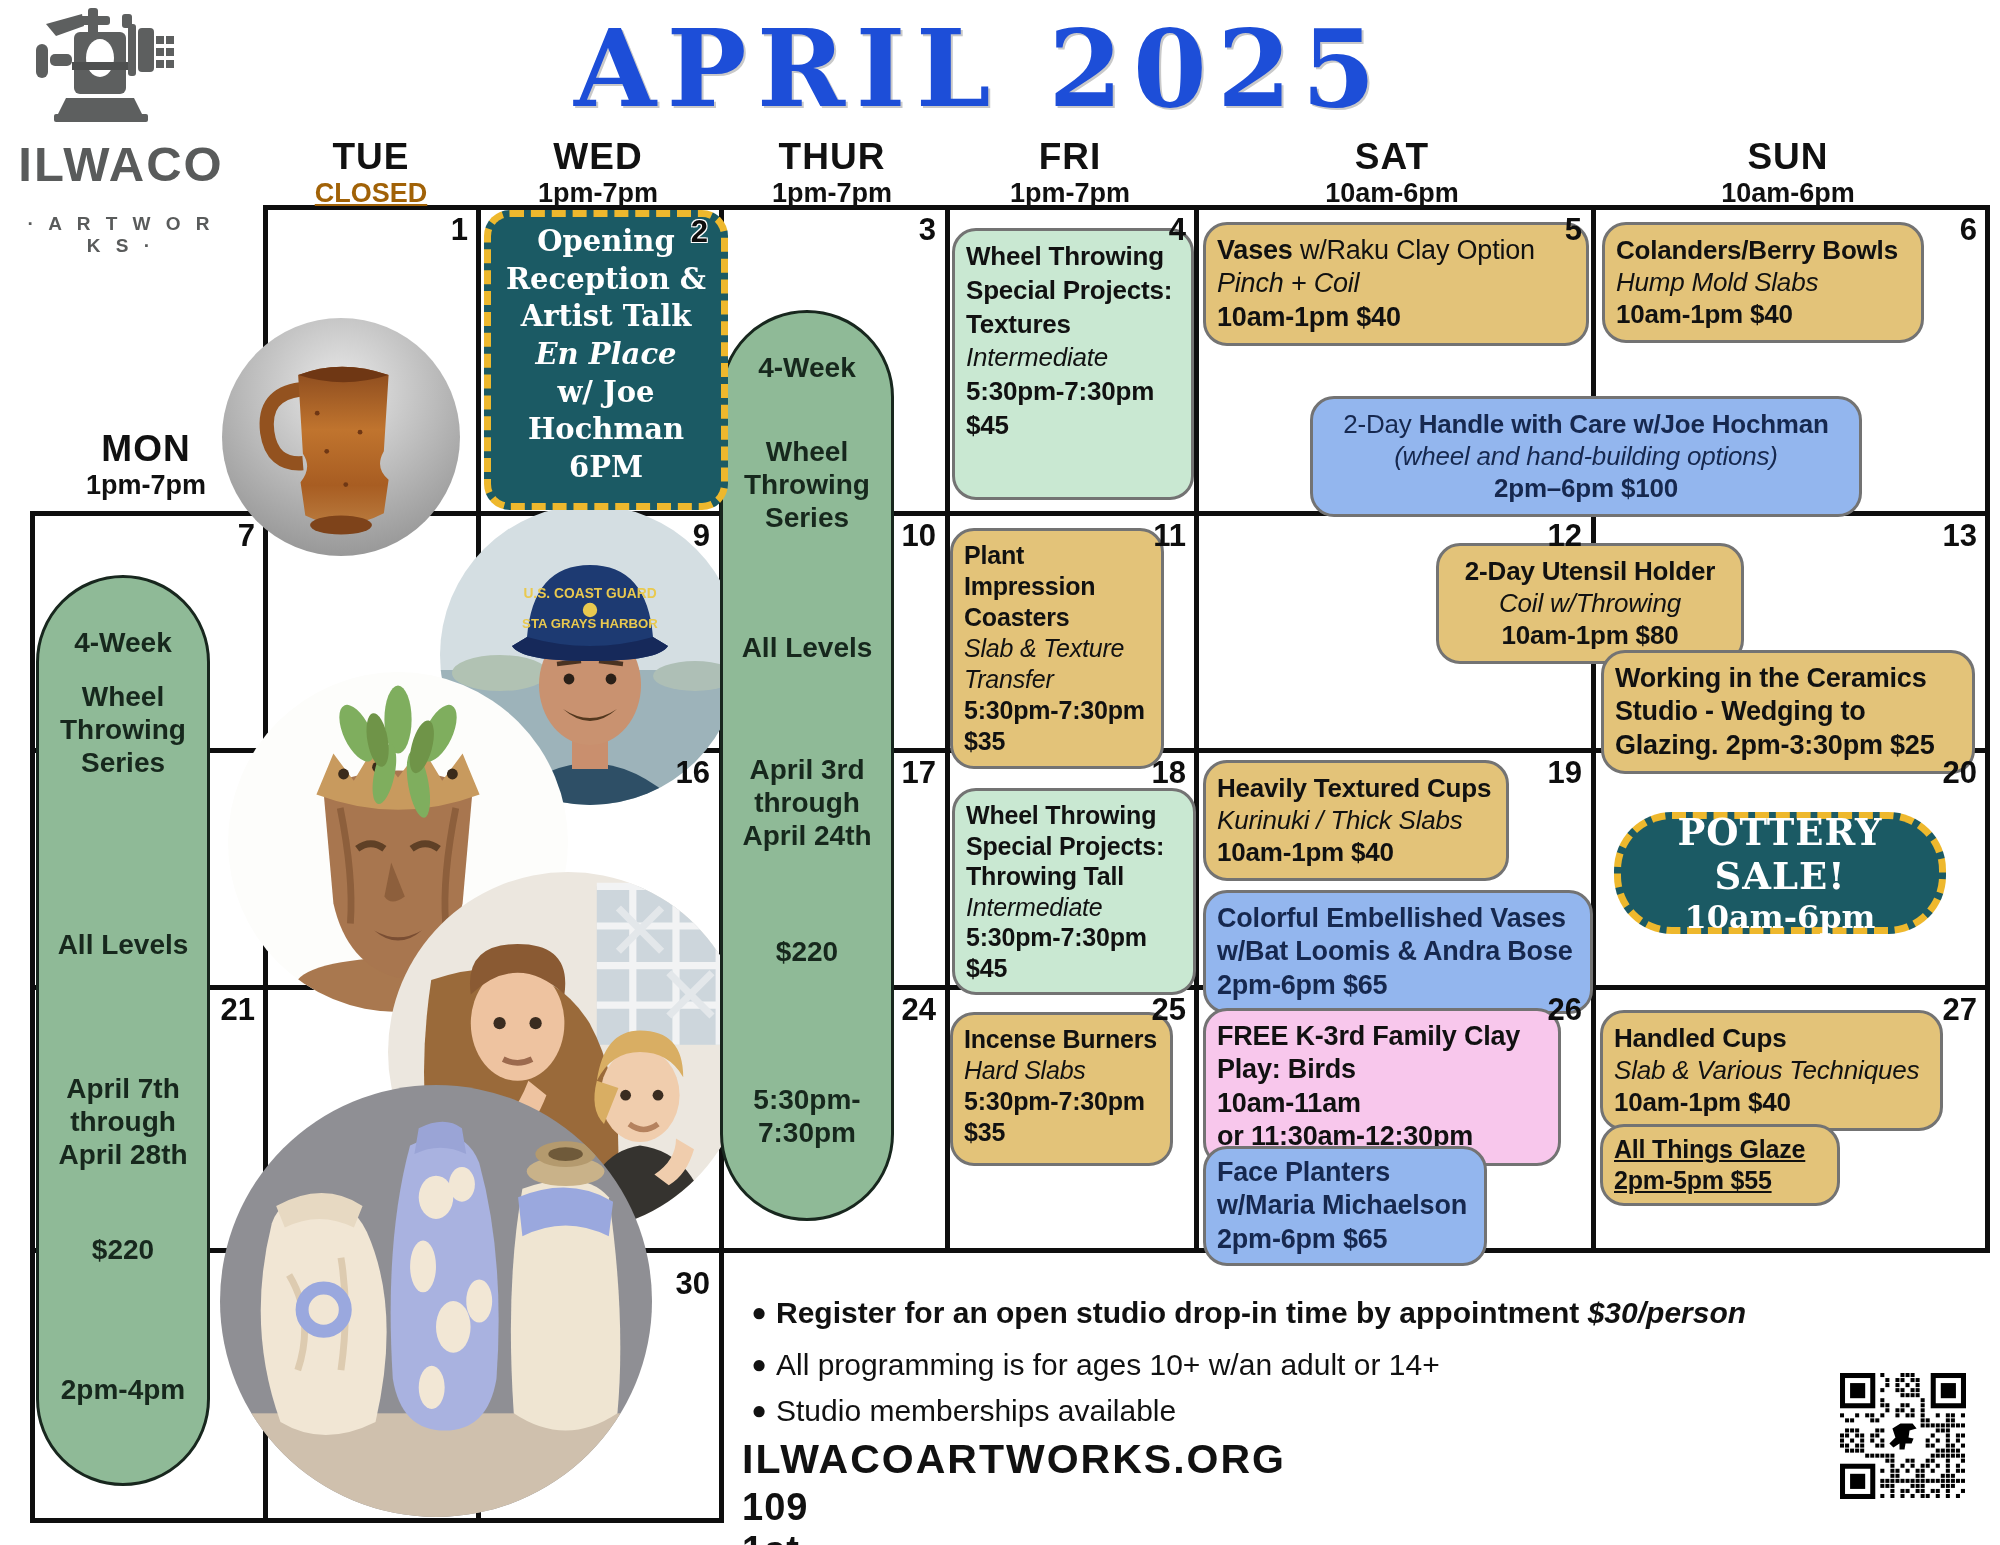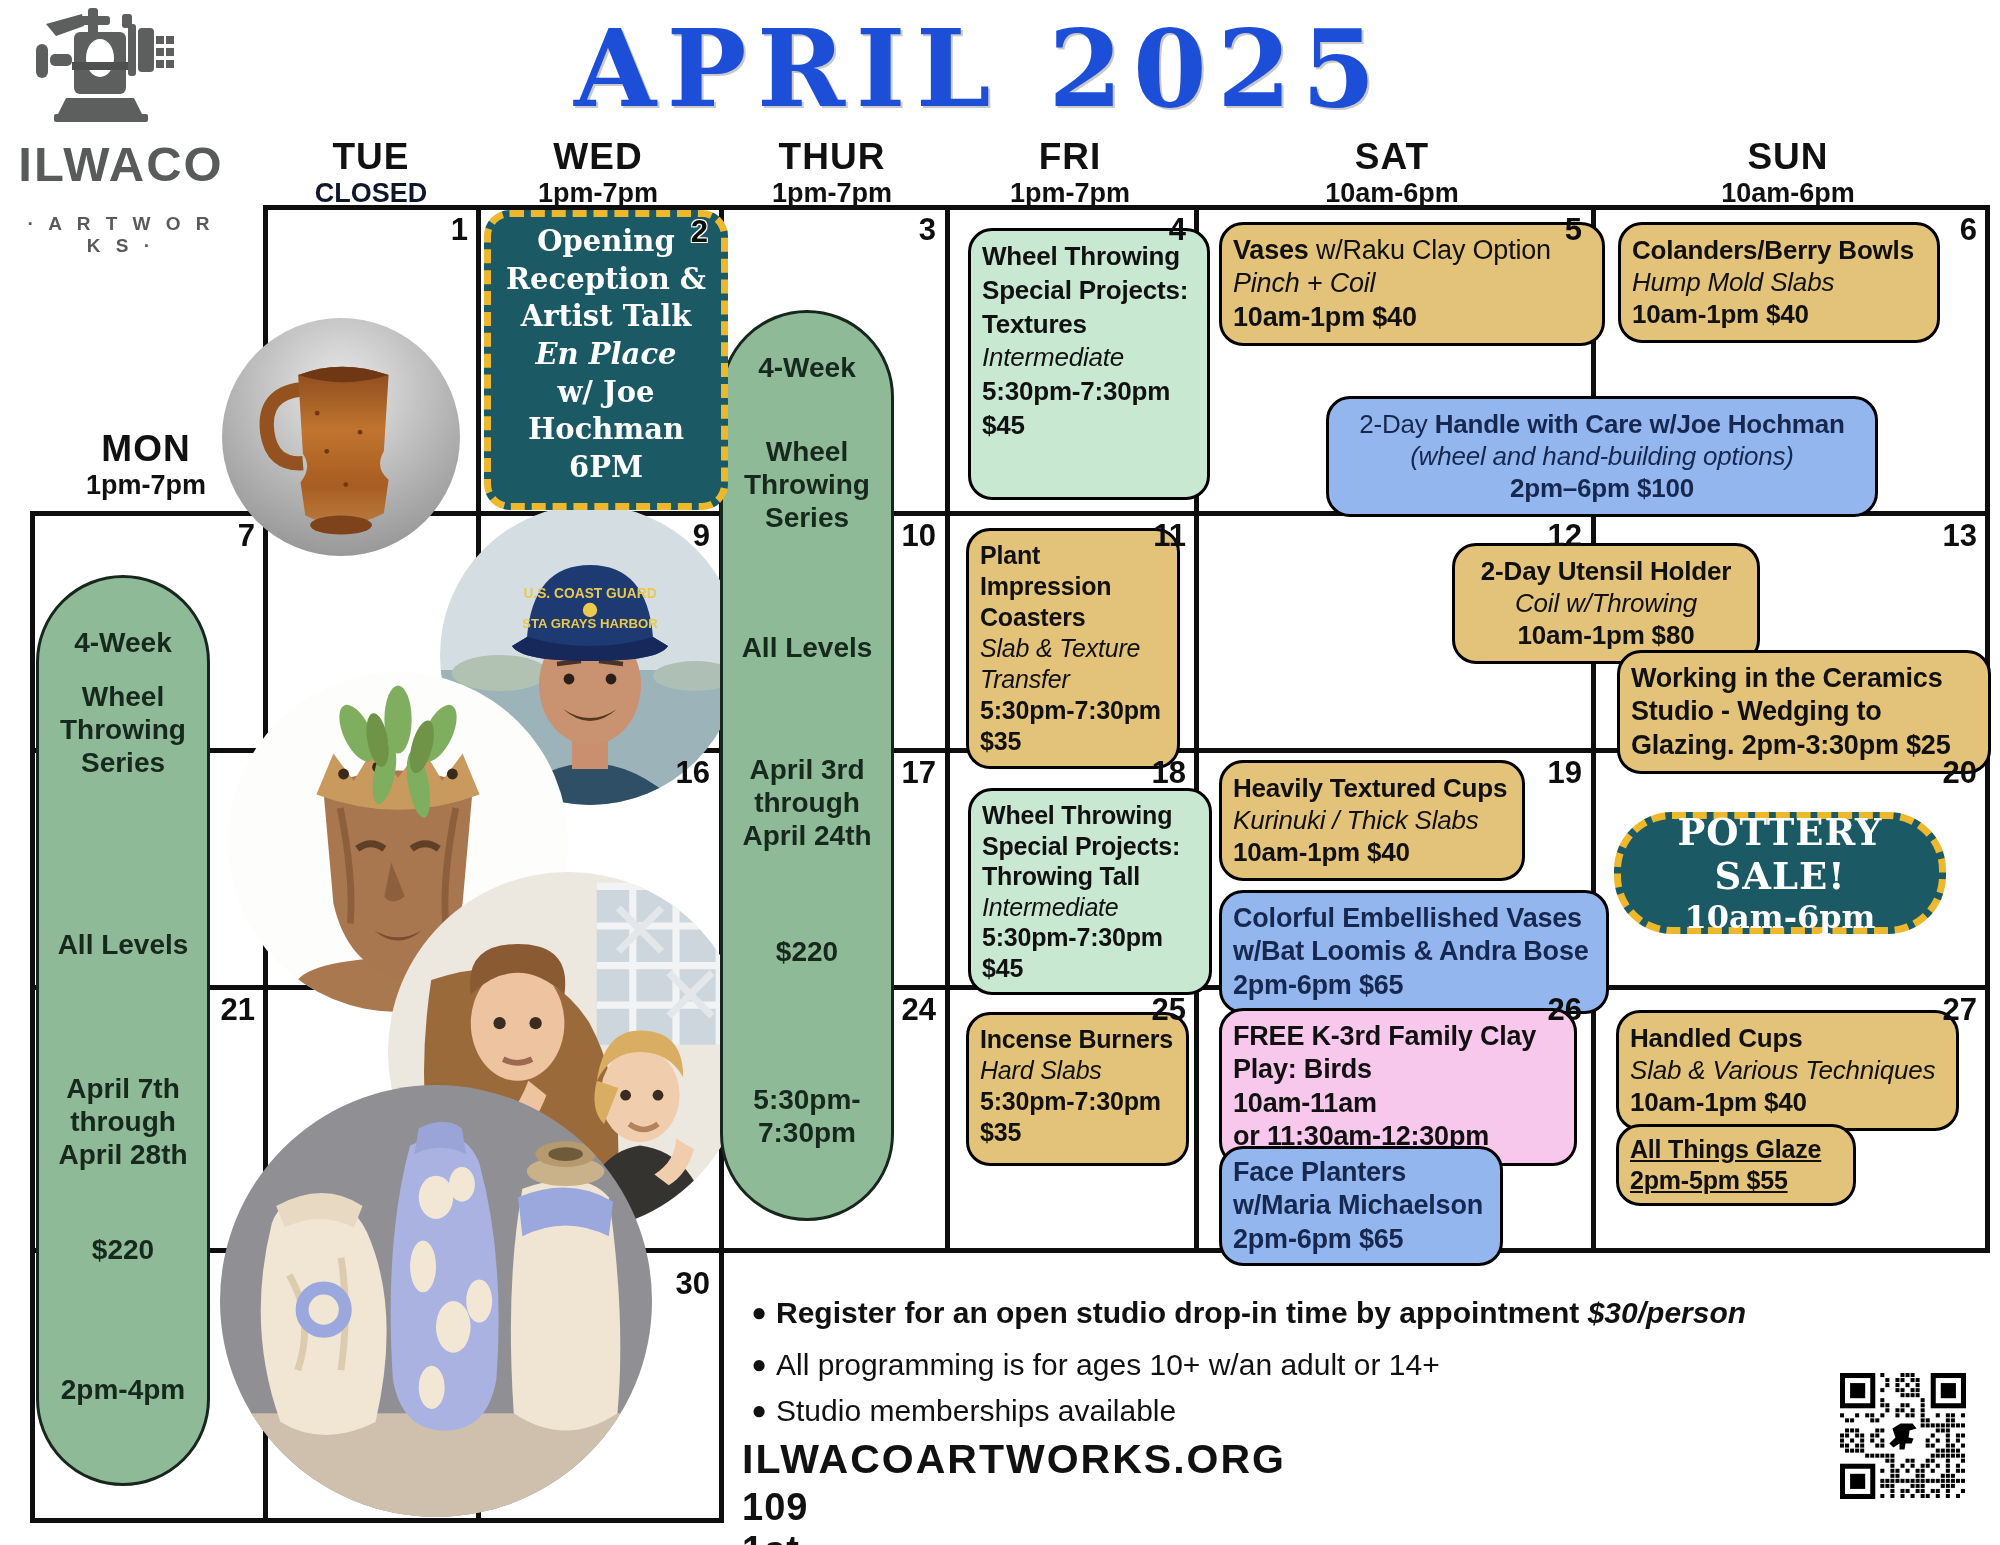--- a/index.html
+++ b/index.html
@@ -2,43 +2,43 @@
 <html><head>
 <meta charset="utf-8">
 <style>
   html,body{margin:0;padding:0;}
   body{width:2000px;height:1545px;position:relative;background:#ffffff;
        font-family:"Liberation Sans",sans-serif;color:#111;overflow:hidden;}
   .abs{position:absolute;}
   .gline{position:absolute;background:#0e0e0e;z-index:1;}
   .datenum{position:absolute;z-index:6;font-weight:800;font-size:31px;color:#0e0e0e;
            width:60px;text-align:right;line-height:1;}
-  .evt{position:absolute;z-index:3;border:3px solid #000000;border-radius:24px;
-       padding:9px 11px;line-height:1.24;font-size:26px;letter-spacing:-0.2px;margin-left:16px;}
+  .evt{position:absolute;z-index:3;border:3px solid #737373;border-radius:24px;
+       padding:9px 11px;line-height:1.24;font-size:26px;letter-spacing:-0.2px;}
   .tan{background:#e3c379;}
   .mint{background:#c9e8d2;}
   .blue{background:#93b6ee;color:#16284f;}
   .pink{background:#f8c7ec;}
   .b{font-weight:700;}
   .i{font-style:italic;}
   .bi{font-weight:700;font-style:italic;}
   .ctr{text-align:center;}
   .pill{position:absolute;z-index:4;background:#8fba97;border:3px solid #18271e;
         border-radius:96px;color:#17281d;}
   .pill .pl{position:absolute;left:0;width:100%;text-align:center;font-weight:700;
         font-size:28px;line-height:1.18;}
   .tealbox{position:absolute;z-index:5;background:#1b5a64;border:7px dashed #eeb82d;
         color:#fff;font-family:"DejaVu Serif","Liberation Serif",serif;
         text-align:center;font-weight:700;}
   .photo{position:absolute;z-index:3;border-radius:50%;overflow:hidden;}
   .photo svg{display:block;width:100%;height:100%;}
   .dayhead{position:absolute;text-align:center;z-index:2;width:220px;transform:translateX(-50%);}
   .dayhead .dlabel{font-weight:800;font-size:37px;letter-spacing:1px;line-height:1;}
   .dayhead .dhours{font-weight:600;font-size:27px;line-height:1.35;}
-  .closed{color:#0f172a;font-weight:800;}
+  .closed{color:#a16207;font-weight:800;text-decoration:underline;}
   .title{position:absolute;left:330px;top:6px;width:1300px;text-align:center;z-index:2;
         font-family:"DejaVu Serif","Liberation Serif",serif;font-size:106px;font-weight:700;
         color:#1d4ed8;letter-spacing:0.10em;text-shadow:2px 2px 0 #c9c9c9;}
   .logo{position:absolute;left:16px;top:6px;width:210px;text-align:center;z-index:2;color:#595b5b;}
   .logo .lname{font-weight:900;font-size:49px;letter-spacing:2px;line-height:1;margin-top:2px;}
   .logo .ltag{font-weight:700;font-size:19px;letter-spacing:5px;margin-top:24px;}
   .footer{position:absolute;z-index:2;}
   .fb{position:absolute;font-size:30px;line-height:1.2;white-space:nowrap;}
   .fb .dot{display:inline-block;width:34px;text-align:center;font-size:26px;vertical-align:2px;}
   .website{position:absolute;font-size:41px;font-weight:800;letter-spacing:2px;}

